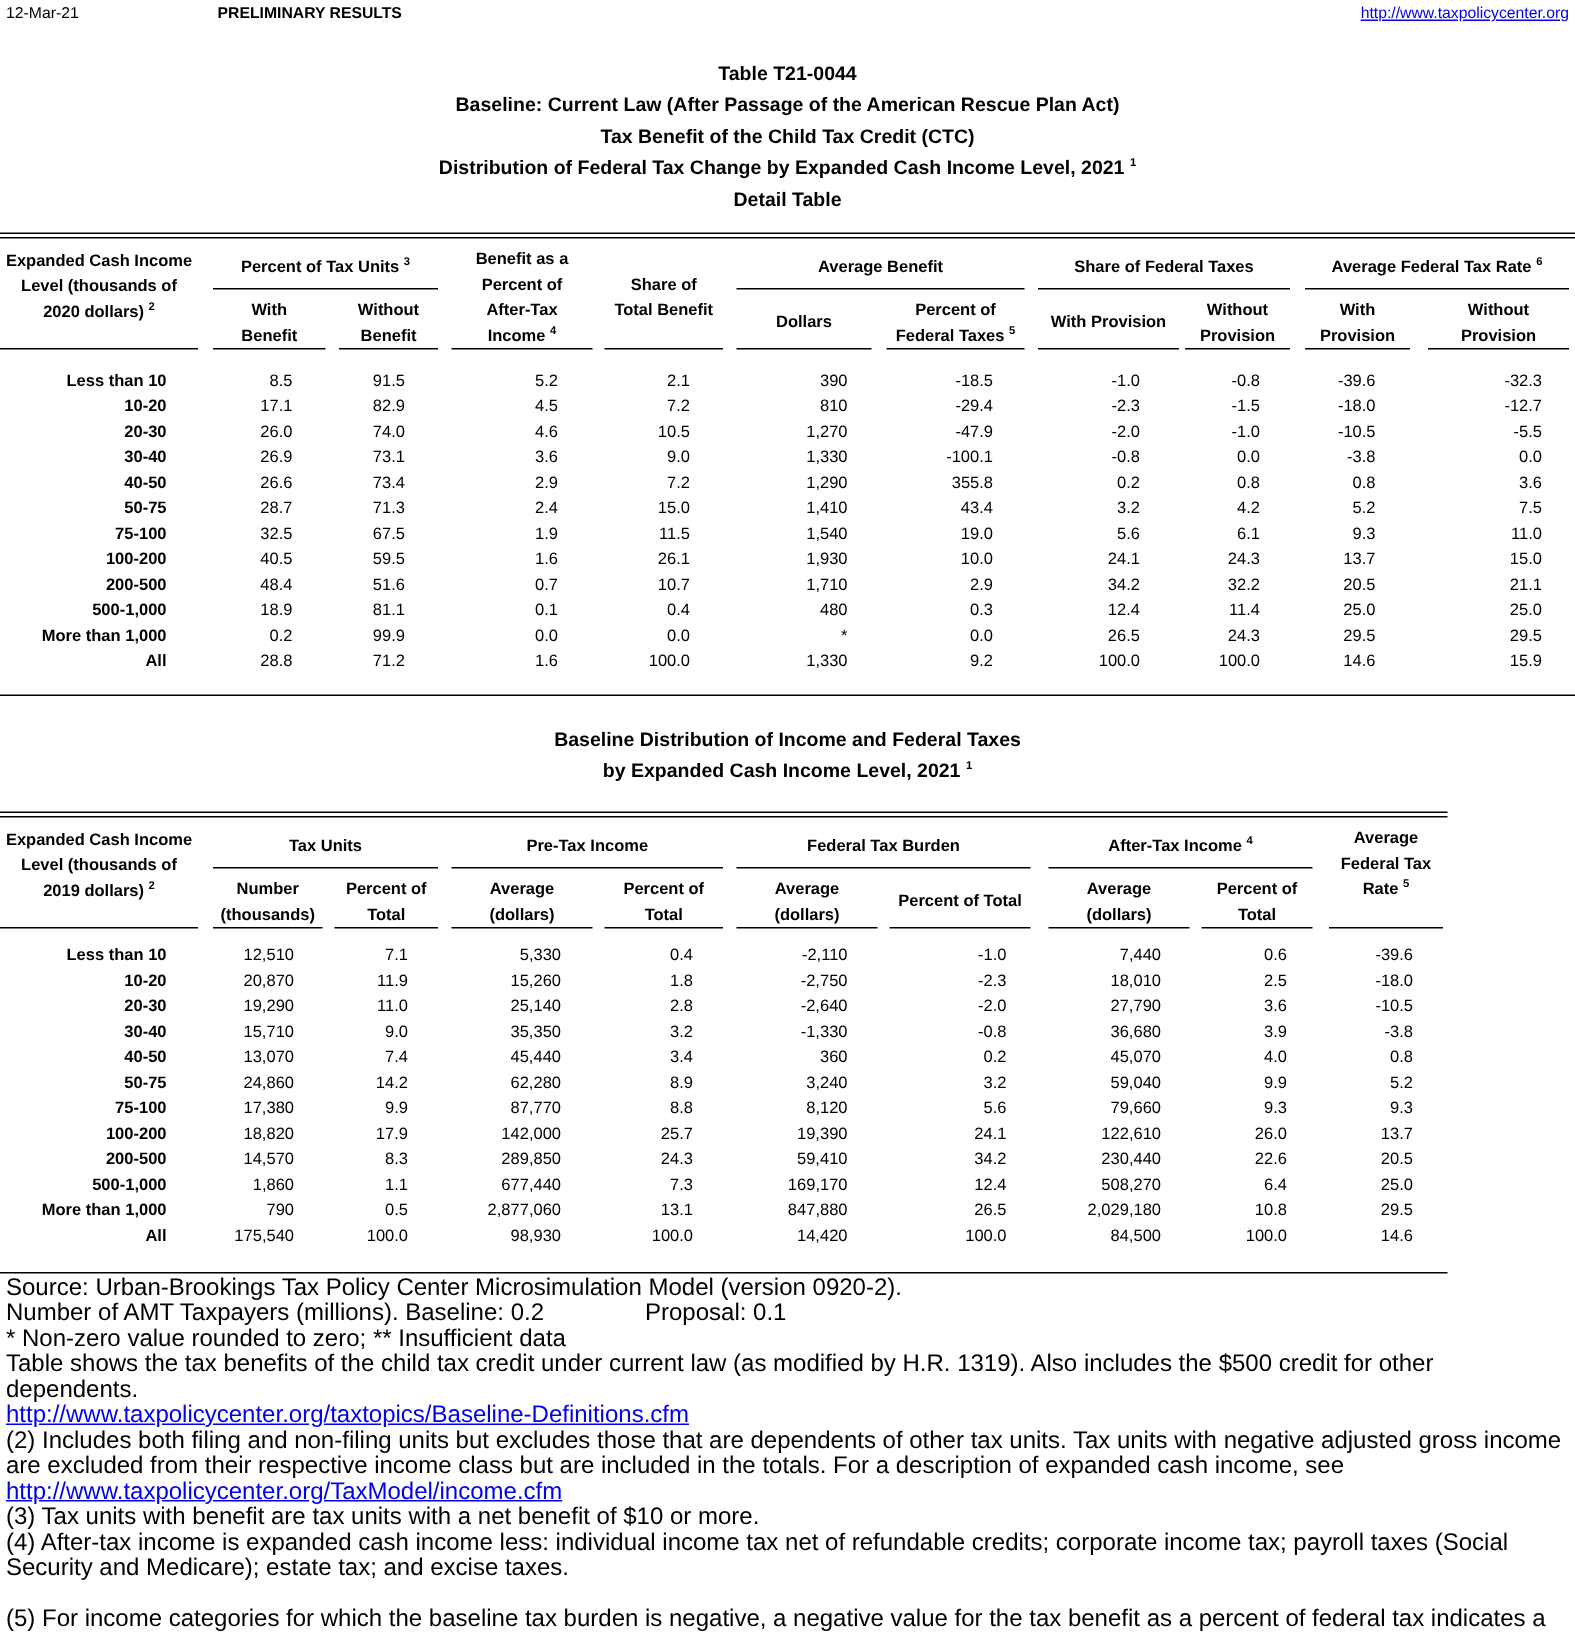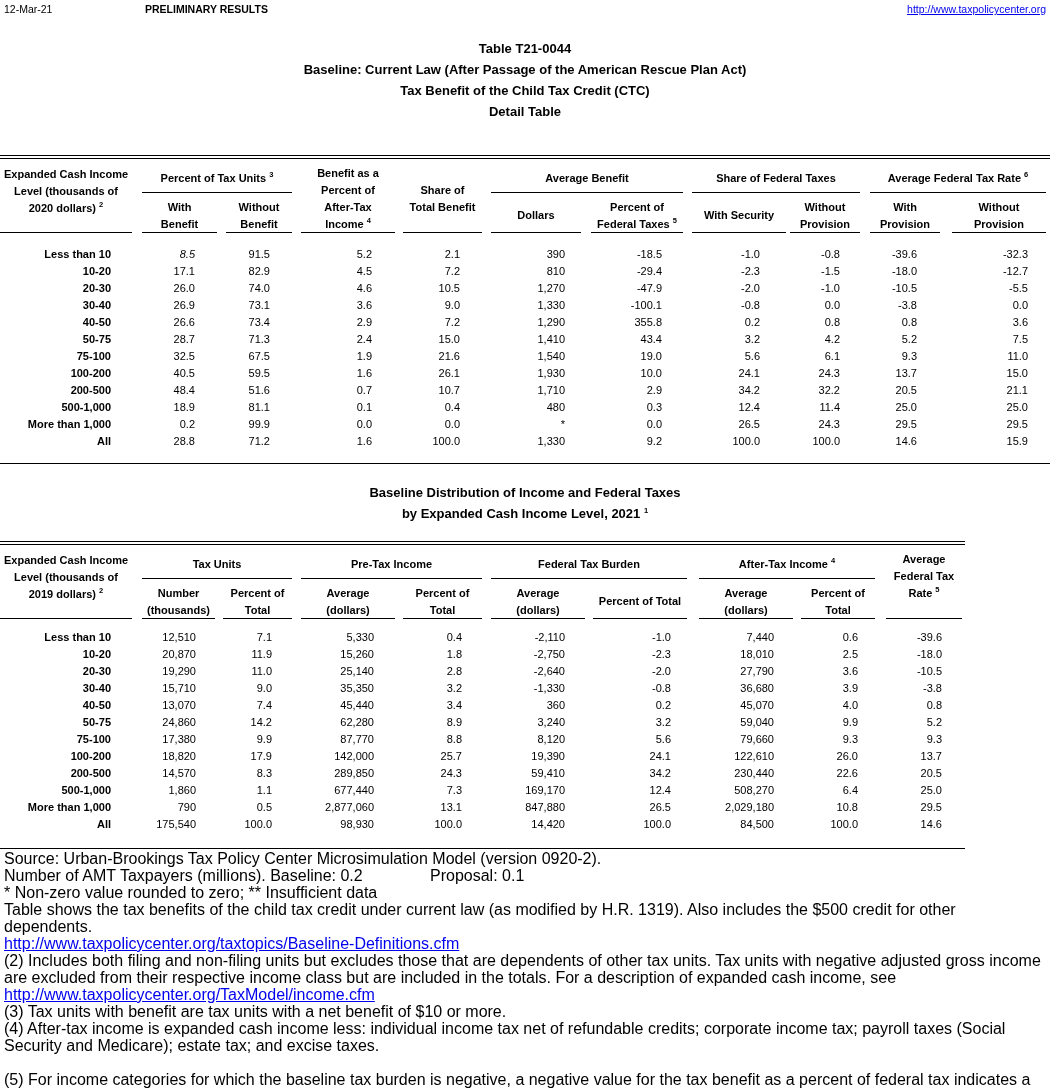--- a/index.html
+++ b/index.html
@@ -41,20 +41,21 @@
 <div class="topbar">
   <span class="date">12-Mar-21</span>
   <span class="prelim">PRELIMINARY RESULTS</span>
   <span class="url">http://www.taxpolicycenter.org</span>
 </div>
 
 <div class="titles">
   <div>Table T21-0044</div>
   <div>Baseline: Current Law (After Passage of the American Rescue Plan Act)</div>
   <div>Tax Benefit of the Child Tax Credit (CTC)</div>
+  <div><span>Distribution of Federal Tax Change by Expanded Cash Income Level, 2021</span> <sup>1</sup></div>
   <div>Detail Table</div>
 </div>
 
 <div class="t1">
   <div class="dbl"></div>
   <div class="hdr">
 
     <div class="cell ul" style="left:0;width:132px;top:7px;height:67px;">
       <div>Expanded Cash Income</div>
       <div>Level (thousands of</div>
@@ -91,21 +92,21 @@
     </div>
     <div class="cell ul" style="left:591px;width:92px;top:40px;height:34px;">
       <div>Percent of</div>
       <div><span>Federal Taxes</span> <sup>5</sup></div>
     </div>
 
     <div class="cell ul" style="left:692px;width:168px;top:11px;height:23px;">
       <span>Share of Federal Taxes</span>
     </div>
     <div class="cell ul" style="left:692px;width:94px;top:48px;height:26px;">
-      <span>With Security</span>
+      <span>With Provision</span>
     </div>
     <div class="cell ul" style="left:790px;width:70px;top:40px;height:34px;">
       <div>Without</div>
       <div>Provision</div>
     </div>
 
     <div class="cell ul" style="left:870px;width:176px;top:11px;height:23px;">
       <span>Average Federal Tax Rate</span> <sup>6</sup>
     </div>
     <div class="cell ul" style="left:870px;width:70px;top:40px;height:34px;">
@@ -114,21 +115,21 @@
     </div>
     <div class="cell ul" style="left:952px;width:94px;top:40px;height:34px;">
       <div>Without</div>
       <div>Provision</div>
     </div>
   </div>
 </div>
 <div class="rows" id="t1rows" style="top:246px;width:1050px;">
     <div class="row">
       <span class="c lbl" style="left: -39px; width: 150px;">Less than 10</span>
-      <span class="c" style="left: 45px; width: 150px; font-style: italic;">8.5</span>
+      <span class="c" style="left: 45px; width: 150px;">8.5</span>
       <span class="c" style="left: 120px; width: 150px;">91.5</span>
       <span class="c" style="left: 222px; width: 150px;">5.2</span>
       <span class="c" style="left: 310px; width: 150px;">2.1</span>
       <span class="c" style="left: 415px; width: 150px;">390</span>
       <span class="c" style="left: 512px; width: 150px;">-18.5</span>
       <span class="c" style="left: 610px; width: 150px;">-1.0</span>
       <span class="c" style="left: 690px; width: 150px;">-0.8</span>
       <span class="c" style="left: 767px; width: 150px;">-39.6</span>
       <span class="c" style="left: 878px; width: 150px;">-32.3</span>
     </div>
@@ -195,21 +196,21 @@
       <span class="c" style="left: 610px; width: 150px;">3.2</span>
       <span class="c" style="left: 690px; width: 150px;">4.2</span>
       <span class="c" style="left: 767px; width: 150px;">5.2</span>
       <span class="c" style="left: 878px; width: 150px;">7.5</span>
     </div>
     <div class="row">
       <span class="c lbl" style="left: -39px; width: 150px;">75-100</span>
       <span class="c" style="left: 45px; width: 150px;">32.5</span>
       <span class="c" style="left: 120px; width: 150px;">67.5</span>
       <span class="c" style="left: 222px; width: 150px;">1.9</span>
-      <span class="c" style="left: 310px; width: 150px;">21.6</span>
+      <span class="c" style="left: 310px; width: 150px;">11.5</span>
       <span class="c" style="left: 415px; width: 150px;">1,540</span>
       <span class="c" style="left: 512px; width: 150px;">19.0</span>
       <span class="c" style="left: 610px; width: 150px;">5.6</span>
       <span class="c" style="left: 690px; width: 150px;">6.1</span>
       <span class="c" style="left: 767px; width: 150px;">9.3</span>
       <span class="c" style="left: 878px; width: 150px;">11.0</span>
     </div>
     <div class="row">
       <span class="c lbl" style="left: -39px; width: 150px;">100-200</span>
       <span class="c" style="left: 45px; width: 150px;">40.5</span>

